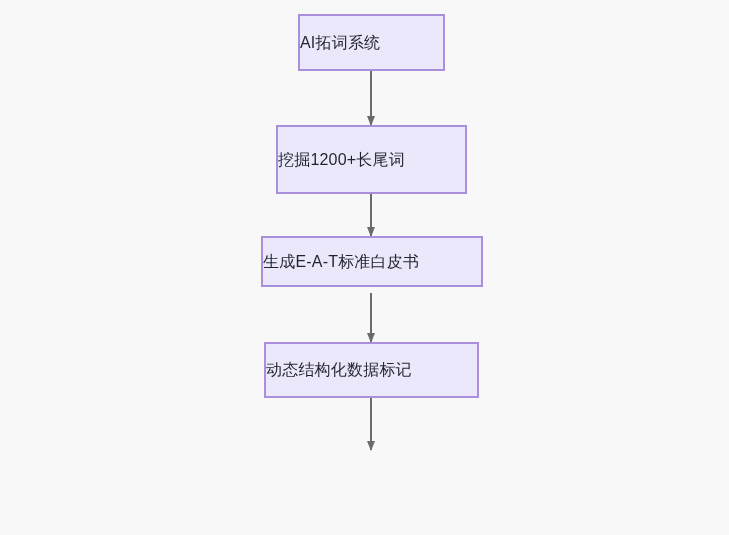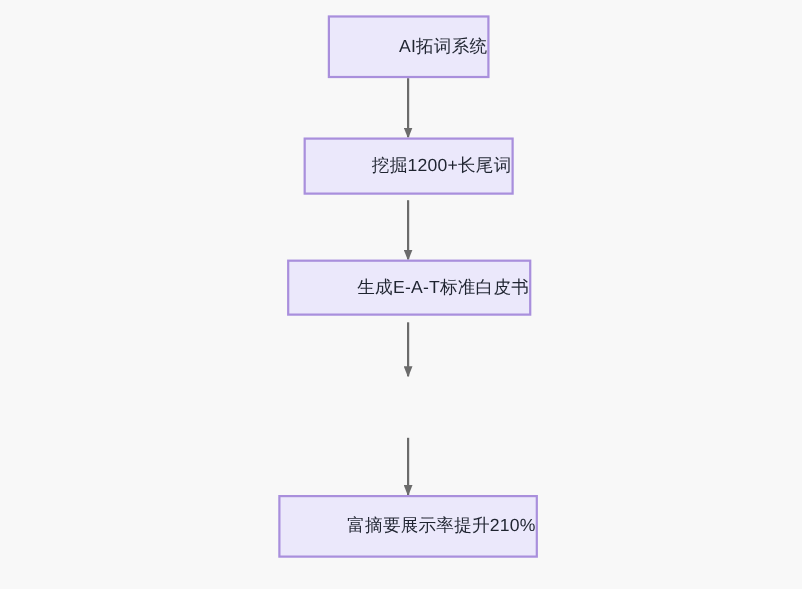--- a/index.html
+++ b/index.html
@@ -29,34 +29,34 @@
     pointer-events: none;
   }
   .node {
     position: absolute;
     box-sizing: border-box;
     background: #ebe8fb;
     border: 2px solid #a98fdc;
     border-radius: 0;
     display: flex;
     align-items: center;
-    justify-content: flex-end;
+    justify-content: flex-start;
     text-align: center;
   }
   .node-label {
     font-size: 16px;
     line-height: 1.25;
     color: #1f2430;
     letter-spacing: 0.2px;
     white-space: nowrap;
     font-family: "Liberation Sans", "DejaVu Sans", sans-serif;
   }
   
   #node-0 { left: 298px; top: 14px;  width: 147px; height: 57px; }
-  #node-1 { left: 276px; top: 125px; width: 191px; height: 52px; }
+  #node-1 { left: 276px; top: 125px; width: 191px; height: 69px; }
   #node-2 { left: 261px; top: 236px; width: 222px; height: 51px; }
   #node-3 { left: 264px; top: 342px; width: 215px; height: 56px; }
   #node-4 { left: 253px; top: 450px; width: 236px; height: 57px; }
 </style>
 </head>
 <body>
 
 <div id="flow-canvas">
 
   <svg class="edge-layer" width="729" height="535" viewBox="0 0 729 535" xmlns="http://www.w3.org/2000/svg">
@@ -76,18 +76,18 @@
   </div>
 
   <div class="node" id="node-1">
     <span class="node-label">挖掘1200+长尾词</span>
   </div>
 
   <div class="node" id="node-2">
     <span class="node-label">生成E-A-T标准白皮书</span>
   </div>
 
+  <div class="node" id="node-3">
+    <span class="node-label">动态结构化数据标记</span>
+  </div>
 
-  <div class="node" id="node-4">
-    <span class="node-label">富摘要展示率提升210%</span>
-  </div>
 
 </div>
 
 </body></html>

